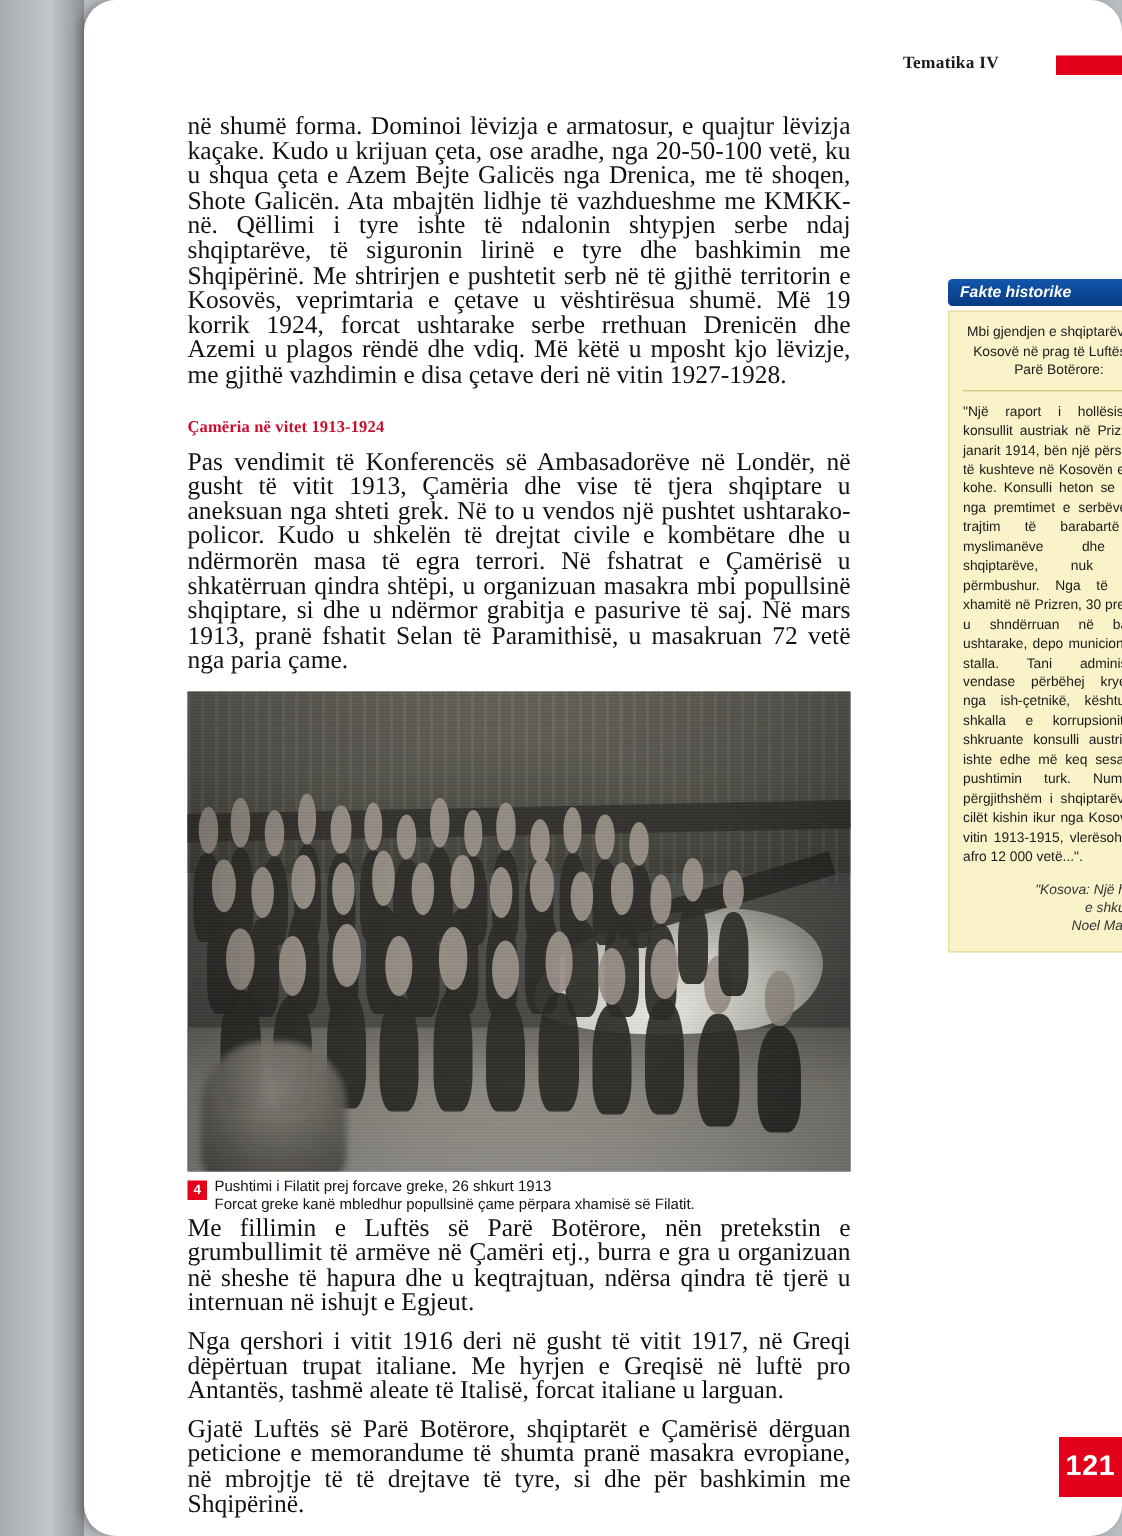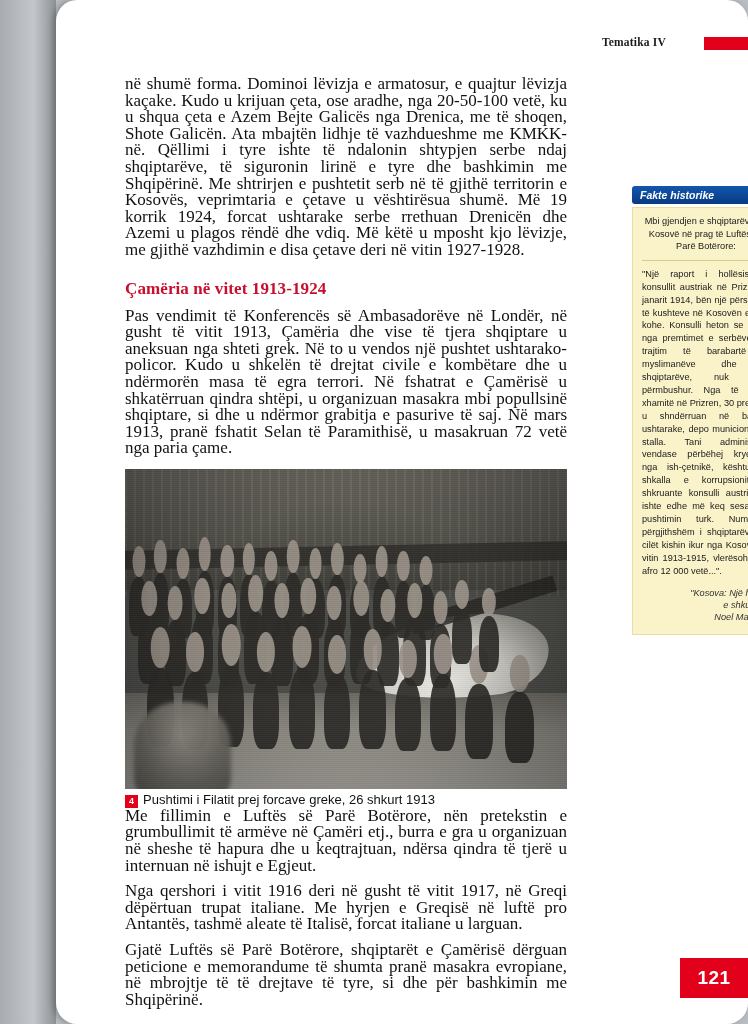--- a/index.html
+++ b/index.html
@@ -73,21 +73,21 @@
     line-height: 16.6px;
     text-align: justify;
     color: #111;
     text-indent: 0;
   }
   p.body + p.body { margin-top: 9px; }
   h2.section {
     color: #c8102e;
     font-family: "Liberation Serif", serif;
     font-weight: bold;
-    font-size: 17px;
+    font-size: 11px;
     margin: 20px 0 9px 0;
     letter-spacing: 0.1px;
   }
 
   
   .figure {
     margin-top: 12px;
     width: 442px;
   }
   .photo {
@@ -176,21 +176,21 @@
     color: #fff;
     font-family: "Liberation Sans", sans-serif;
     font-size: 9px;
     font-weight: bold;
     line-height: 13px;
     text-align: center;
     margin-top: 1px;
   }
   .caption-text {
     font-family: "Liberation Sans", sans-serif;
-    font-size: 13px;
+    font-size: 10px;
     line-height: 12.4px;
     color: #111;
   }
   .caption-text .l1 { display:block; }
   .caption-text .l2 { display:block; }
 
   .after-figure { margin-top: 13px; }
 
   
   .sidebar {
@@ -249,21 +249,21 @@
     color: #333;
     text-align: right;
     font-style: italic;
   }
 
   
   .pagenum {
     position: absolute;
     right: 0px;
     bottom: 26px;
-    width: 68px;
+    width: 42px;
     height: 40px;
     background: #e2001a;
     color: #fff;
     font-family: "Liberation Sans", sans-serif;
     font-weight: bold;
     font-size: 19px;
     display: flex;
     align-items: center;
     justify-content: center;
     letter-spacing: 0.5px;
@@ -339,20 +339,21 @@
           <i style="left:80%; top:26%; width:4.6%; height:28%"></i>
         </div>
         <div class="blurfigure"></div>
         <div class="vignette"></div>
         <div class="grain"></div>
       </div>
       <div class="caption">
         <div class="caption-num">4</div>
         <div class="caption-text">
           <span class="l1">Pushtimi i Filatit prej forcave greke, 26 shkurt 1913</span>
+          <span class="l2">Forcat greke kanë mbledhur popullsinë çame përpara xhamisë së Filatit.</span>
         </div>
       </div>
     </div>
 
     <p class="body after-figure">Me fillimin e Luftës së Parë Botërore, nën pretekstin e grumbullimit të armëve në Çamëri etj., burra e gra u organizuan në sheshe të hapura dhe u keqtrajtuan, ndërsa qindra të tjerë u internuan në ishujt e Egjeut.</p>
     <p class="body">Nga qershori i vitit 1916 deri në gusht të vitit 1917, në Greqi dëpërtuan trupat italiane. Me hyrjen e Greqisë në luftë pro Antantës, tashmë aleate të Italisë, forcat italiane u larguan.</p>
     <p class="body">Gjatë Luftës së Parë Botërore, shqiptarët e Çamërisë dërguan peticione e memorandume të shumta pranë masakra evropiane, në mbrojtje të të drejtave të tyre, si dhe për bashkimin me Shqipërinë.</p>
   </div>
 
   <div class="sidebar">

